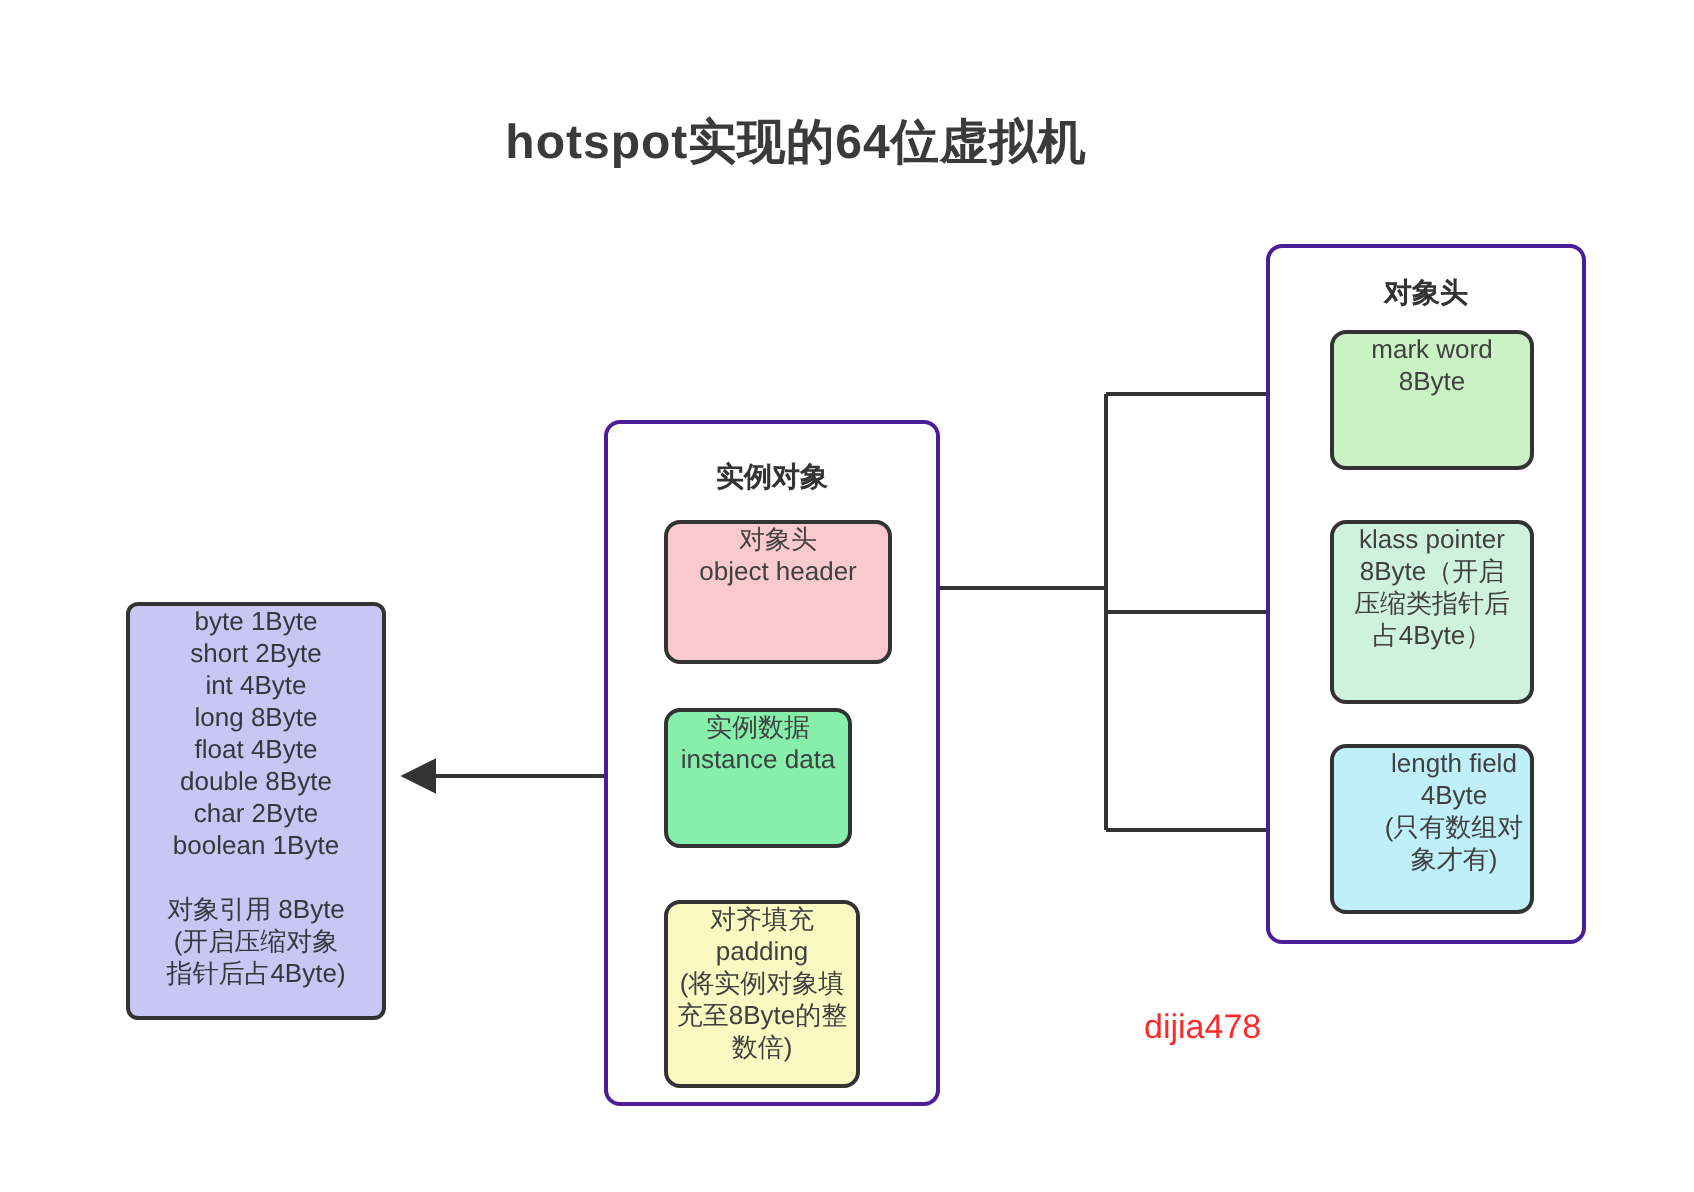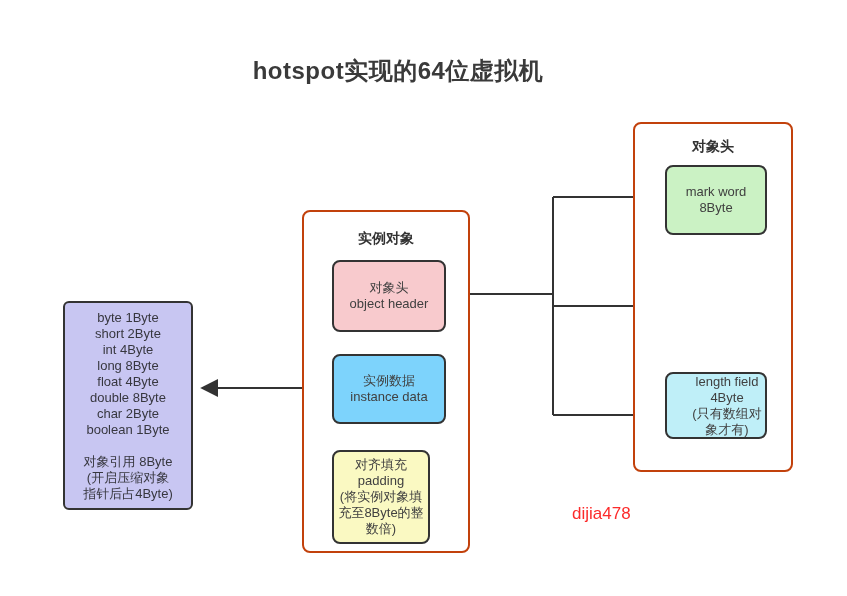--- a/index.html
+++ b/index.html
@@ -27,61 +27,60 @@
     position: absolute;
     left: 0; top: 0;
     width: 847px; height: 596px;
     pointer-events: none;
   }
   .node {
     position: absolute;
     border: 2px solid #333333;
     border-radius: 8px;
     display: flex;
-    align-items: center;
     justify-content: center;
     text-align: center;
   }
   .node-text {
     white-space: pre-line;
     font-size: 13px;
     line-height: 16px;
     color: #404040;
   }
   .purple-node {
     left: 63px; top: 285px; width: 130px; height: 209px;
     background: #c8c6f2;
     border-radius: 6px;
     margin-top: 16px;
   }
   .purple-node .node-text { color: #37373f; }
   .group-container {
     position: absolute;
     background: #ffffff;
-    border: 2px solid #c2410c;
+    border: 2px solid #4c1d95;
     border-radius: 8px;
   }
   .instance-container { left: 302px; top: 210px; width: 168px; height: 343px; }
   .header-container  { left: 633px; top: 122px; width: 160px; height: 350px; }
   .container-label {
     position: absolute;
     left: 0; right: 0;
     text-align: center;
     font-size: 14px;
     font-weight: bold;
     color: #333333;
   }
   .instance-container .container-label { top: 18px; }
   .header-container  .container-label { top: 14px; }
   .pink-node   { left: 28px; top: 48px;  width: 114px; height: 72px; background: #f8cacd; }
-  .orange-node { left: 28px; top: 142px; width: 114px; height: 70px; background: #7dd3fc; }
+  .orange-node { left: 28px; top: 142px; width: 94px; height: 70px; background: #86efac; }
   .yellow-node { left: 28px; top: 238px; width: 98px; height: 94px; background: #faf9c2; }
   .green-node  { left: 30px; top: 41px;  width: 102px; height: 70px; background: #cbf2c4; }
   .mint-node   { left: 30px; top: 136px; width: 102px; height: 92px; background: #cff2dc; }
-  .cyan-node   { left: 30px; top: 248px; width: 102px; height: 67px; background: #bfeff8; padding-left: 22px; }
+  .cyan-node   { left: 30px; top: 248px; width: 102px; height: 85px; background: #bfeff8; padding-left: 22px; }
   .watermark {
     position: absolute;
     left: 572px; top: 504px;
     font-size: 17px;
     color: #fc2b2b;
   }
 </style>
 </head>
 <body>
 
@@ -136,20 +135,26 @@
 数倍)</div>
     </div>
   </div>
 
   <div class="group-container header-container">
     <div class="container-label">对象头</div>
     <div class="node green-node">
       <div class="node-text">mark word
 8Byte</div>
     </div>
+    <div class="node mint-node">
+      <div class="node-text">klass pointer
+8Byte（开启
+压缩类指针后
+占4Byte）</div>
+    </div>
     <div class="node cyan-node">
       <div class="node-text">length field
 4Byte
 (只有数组对
 象才有)</div>
     </div>
   </div>
 
   <div class="watermark">dijia478</div>
 

